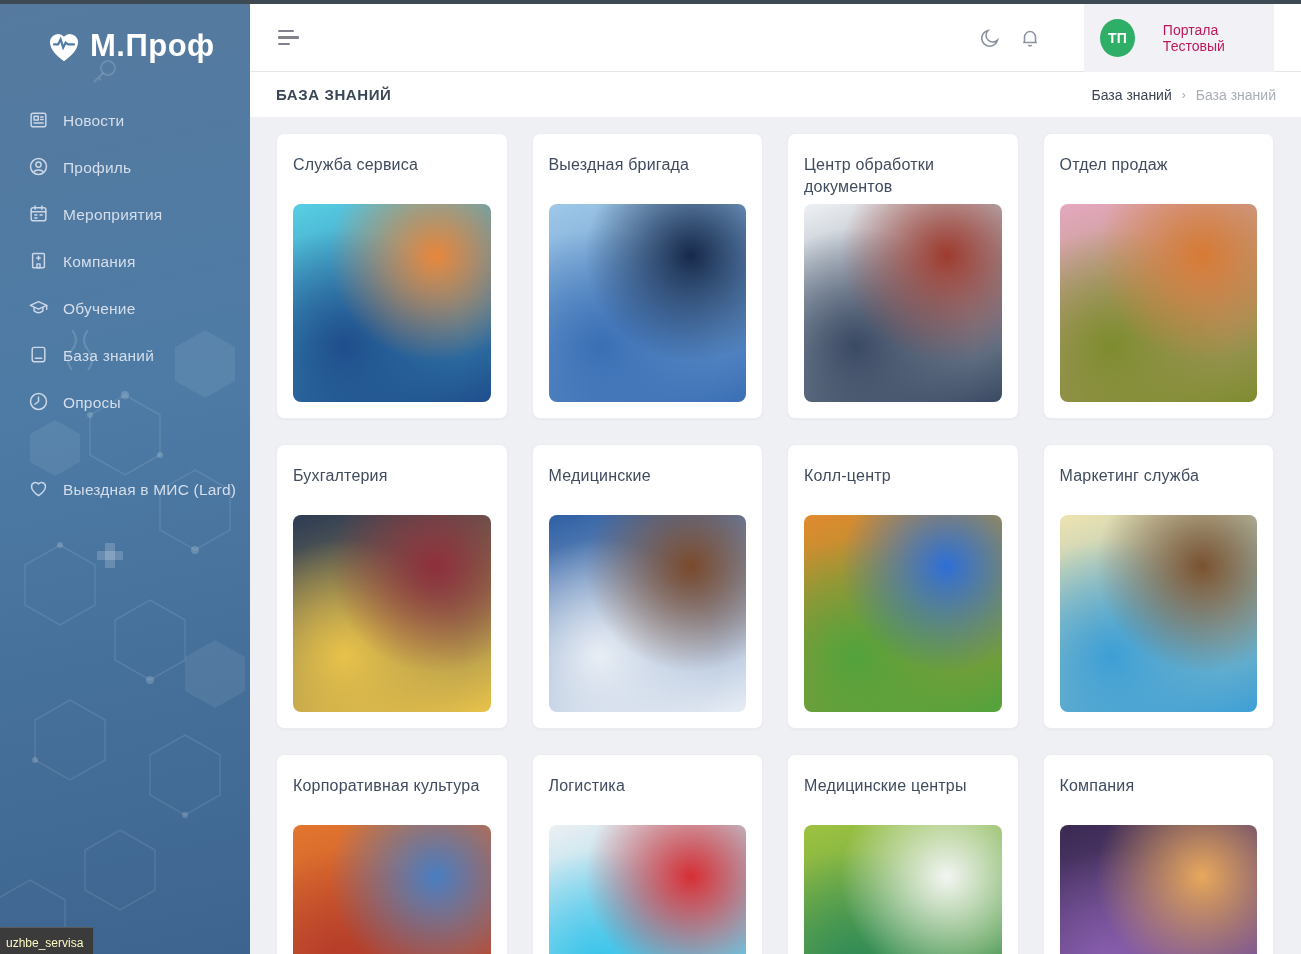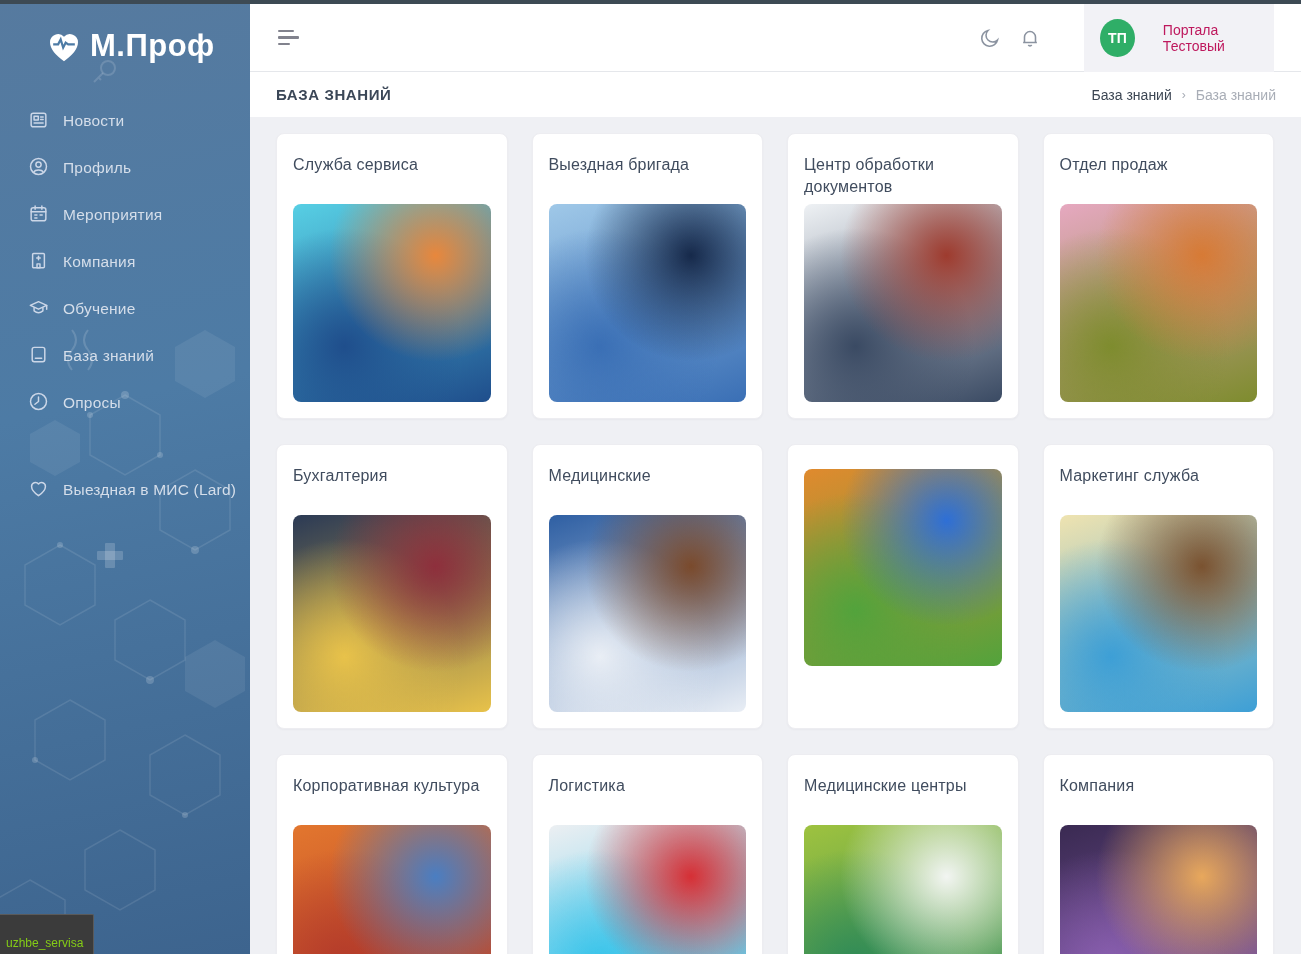--- a/index.html
+++ b/index.html
@@ -58,21 +58,21 @@
     column-gap:24px; row-gap:25px; }
   .card { background:#ffffff; border:1px solid #ededf1; border-radius:8px;
     padding:20px 16px 16px 16px; cursor:pointer;
     box-shadow:0 1px 2px rgba(40,50,70,0.04); }
   .card-title { font-size:16px; line-height:1.38; color:#404c5e; letter-spacing:0.2px;
     min-height:46px; }
   .card-img { margin-top:4px; width:100%; aspect-ratio:1/1; border-radius:8px; }
 
   
   .status-tooltip { position:fixed; left:0; bottom:0; z-index:80;
-    background:#3b3b3b; color:#84cc16; font-size:12px; padding:21px 10px 4px 6px;
+    background:#3b3b3b; color:#fef9c3; font-size:12px; padding:8px 10px 4px 6px;
     border-top-right-radius:2px; border:1px solid #5a5a5a; border-left:none; border-bottom:none; }
 </style>
 </head>
 <body>
 
 <div class="top-strip"></div>
 
 <aside class="sidebar">
   <svg class="sidebar-pattern" viewBox="0 0 250 950" fill="none">
     <g stroke="rgba(255,255,255,0.10)" stroke-width="1.5">
@@ -263,20 +263,21 @@
         </div>
         <div class="card">
           <div class="card-title">Бухгалтерия</div>
           <div class="card-img" style="background: radial-gradient(circle at 72% 26%, rgb(142, 47, 60) 0%, transparent 52%), radial-gradient(circle at 26% 72%, rgb(232, 194, 74) 0%, transparent 58%), linear-gradient(160deg, rgb(43, 58, 85) 0%, rgb(232, 194, 74) 100%);"></div>
         </div>
         <div class="card">
           <div class="card-title">Медицинские</div>
           <div class="card-img" style="background: radial-gradient(circle at 72% 26%, rgb(122, 74, 44) 0%, transparent 52%), radial-gradient(circle at 26% 72%, rgb(233, 238, 245) 0%, transparent 58%), linear-gradient(160deg, rgb(46, 95, 163) 0%, rgb(233, 238, 245) 100%);"></div>
         </div>
         <div class="card">
+          <div class="card-title">Колл-центр</div>
           <div class="card-img" style="background: radial-gradient(circle at 72% 26%, rgb(46, 111, 214) 0%, transparent 52%), radial-gradient(circle at 26% 72%, rgb(82, 163, 60) 0%, transparent 58%), linear-gradient(160deg, rgb(224, 138, 46) 0%, rgb(82, 163, 60) 100%);"></div>
         </div>
         <div class="card">
           <div class="card-title">Маркетинг служба</div>
           <div class="card-img" style="background: radial-gradient(circle at 72% 26%, rgb(122, 82, 48) 0%, transparent 52%), radial-gradient(circle at 26% 72%, rgb(61, 159, 214) 0%, transparent 58%), linear-gradient(160deg, rgb(239, 227, 176) 0%, rgb(61, 159, 214) 100%);"></div>
         </div>
         <div class="card">
           <div class="card-title">Корпоративная культура</div>
           <div class="card-img" style="background: radial-gradient(circle at 72% 26%, rgb(74, 126, 194) 0%, transparent 52%), radial-gradient(circle at 26% 72%, rgb(179, 58, 42) 0%, transparent 58%), linear-gradient(160deg, rgb(226, 118, 46) 0%, rgb(179, 58, 42) 100%);"></div>
         </div>

